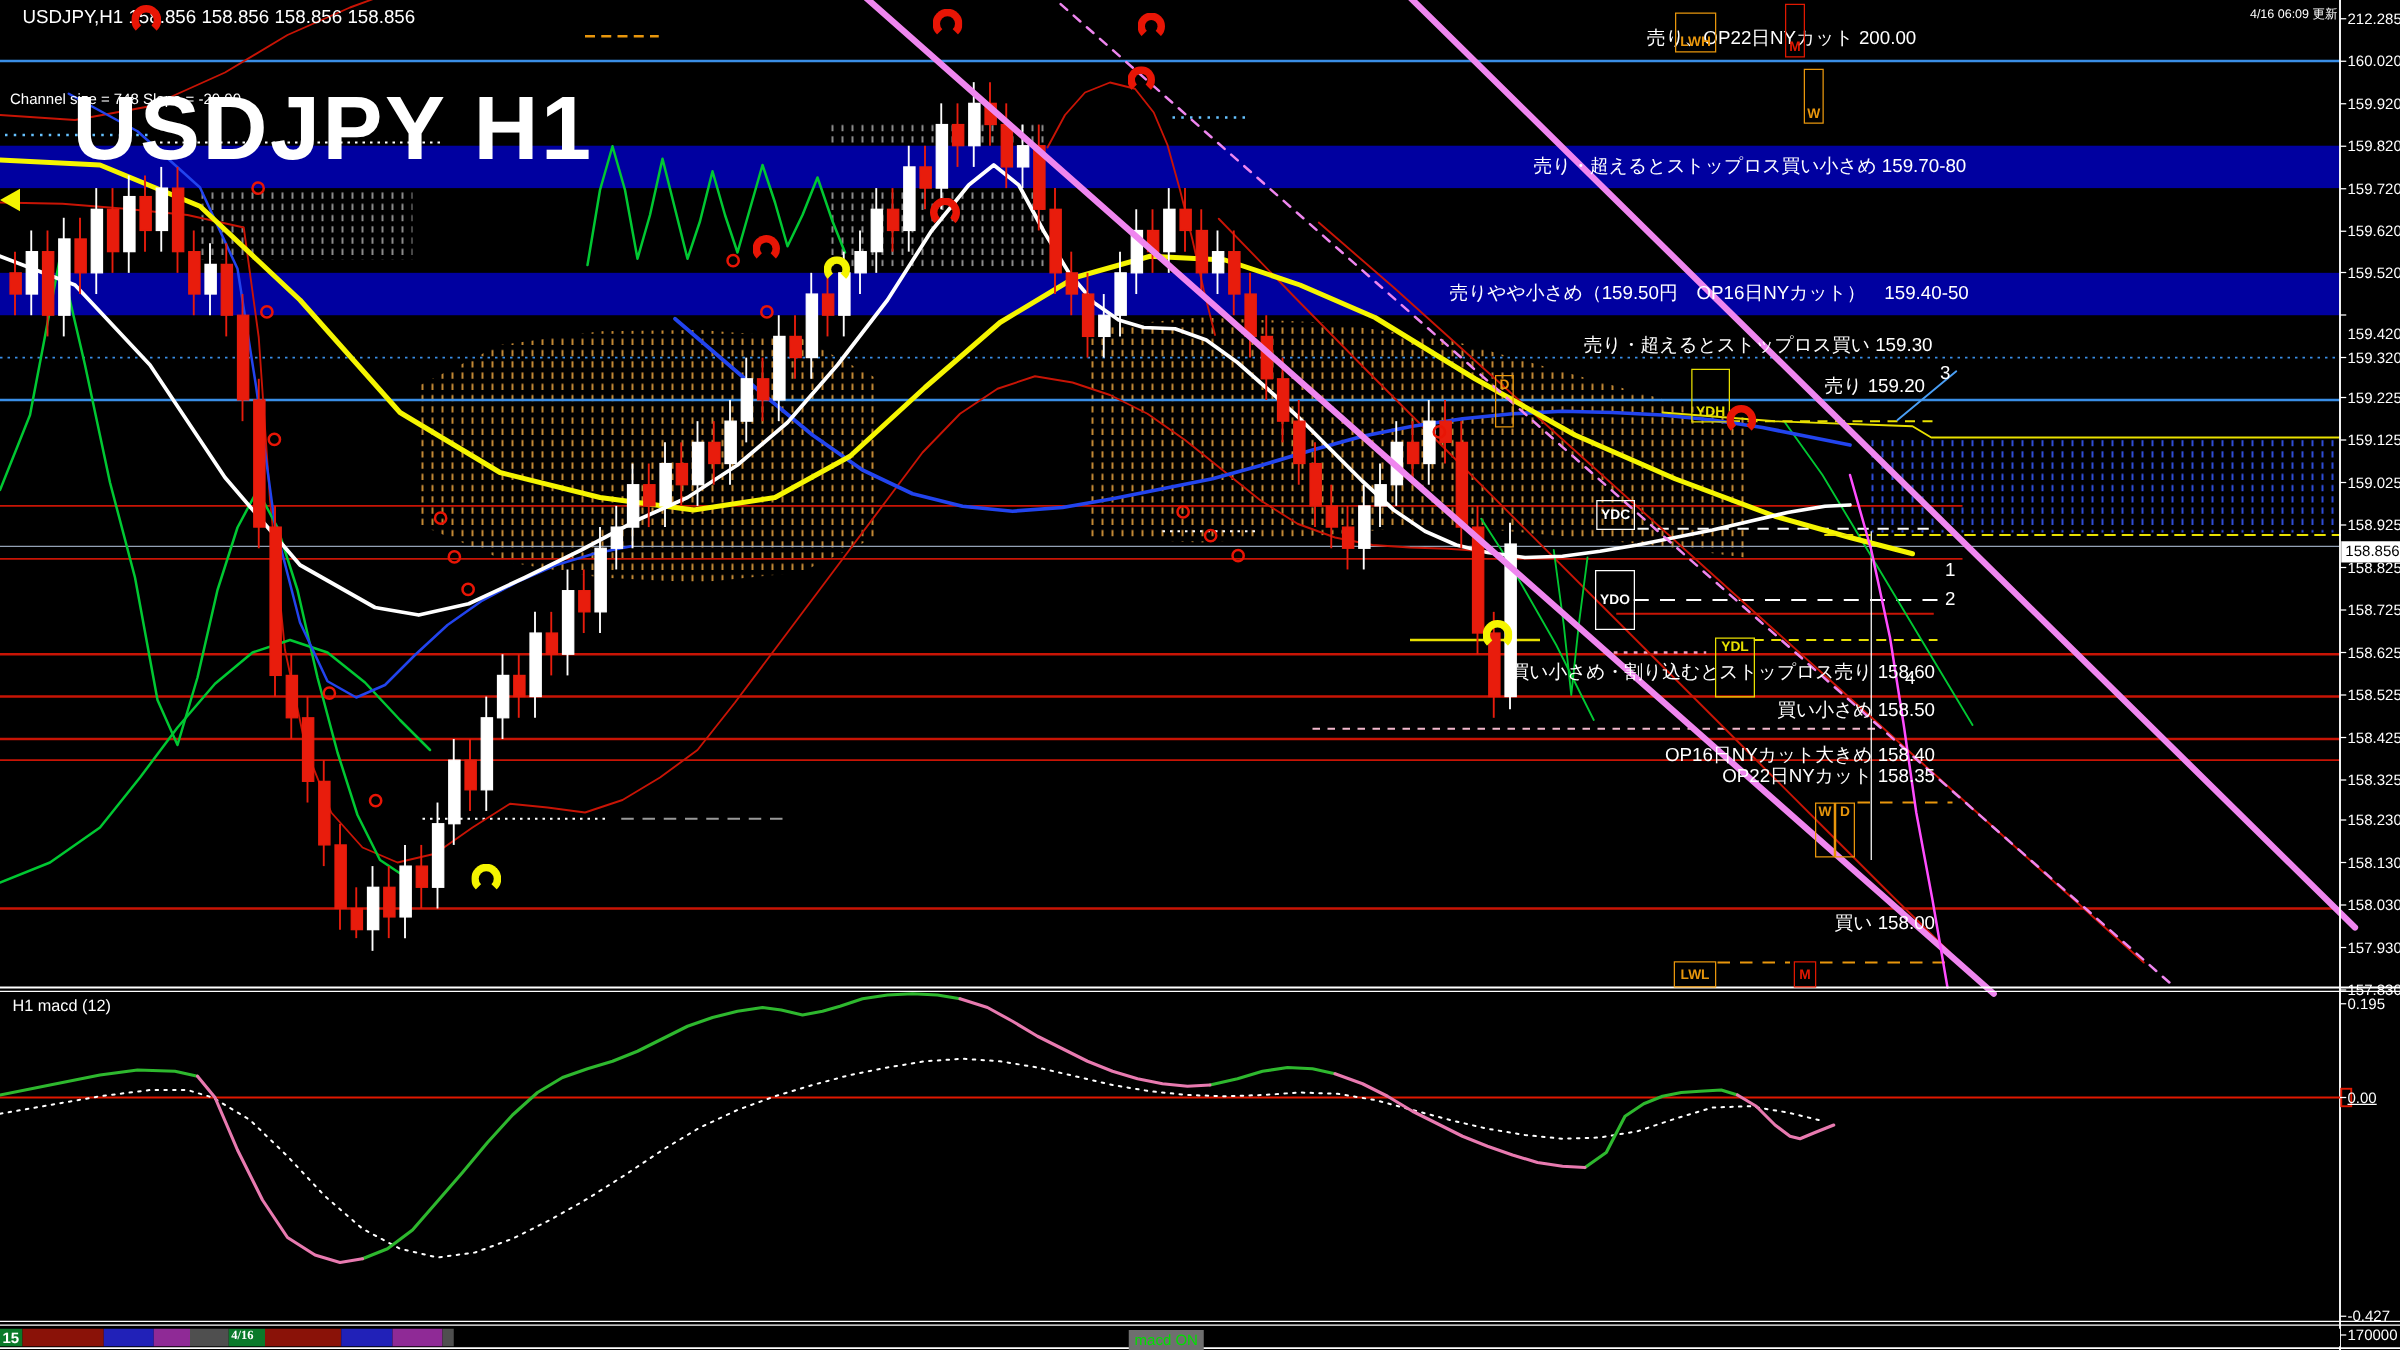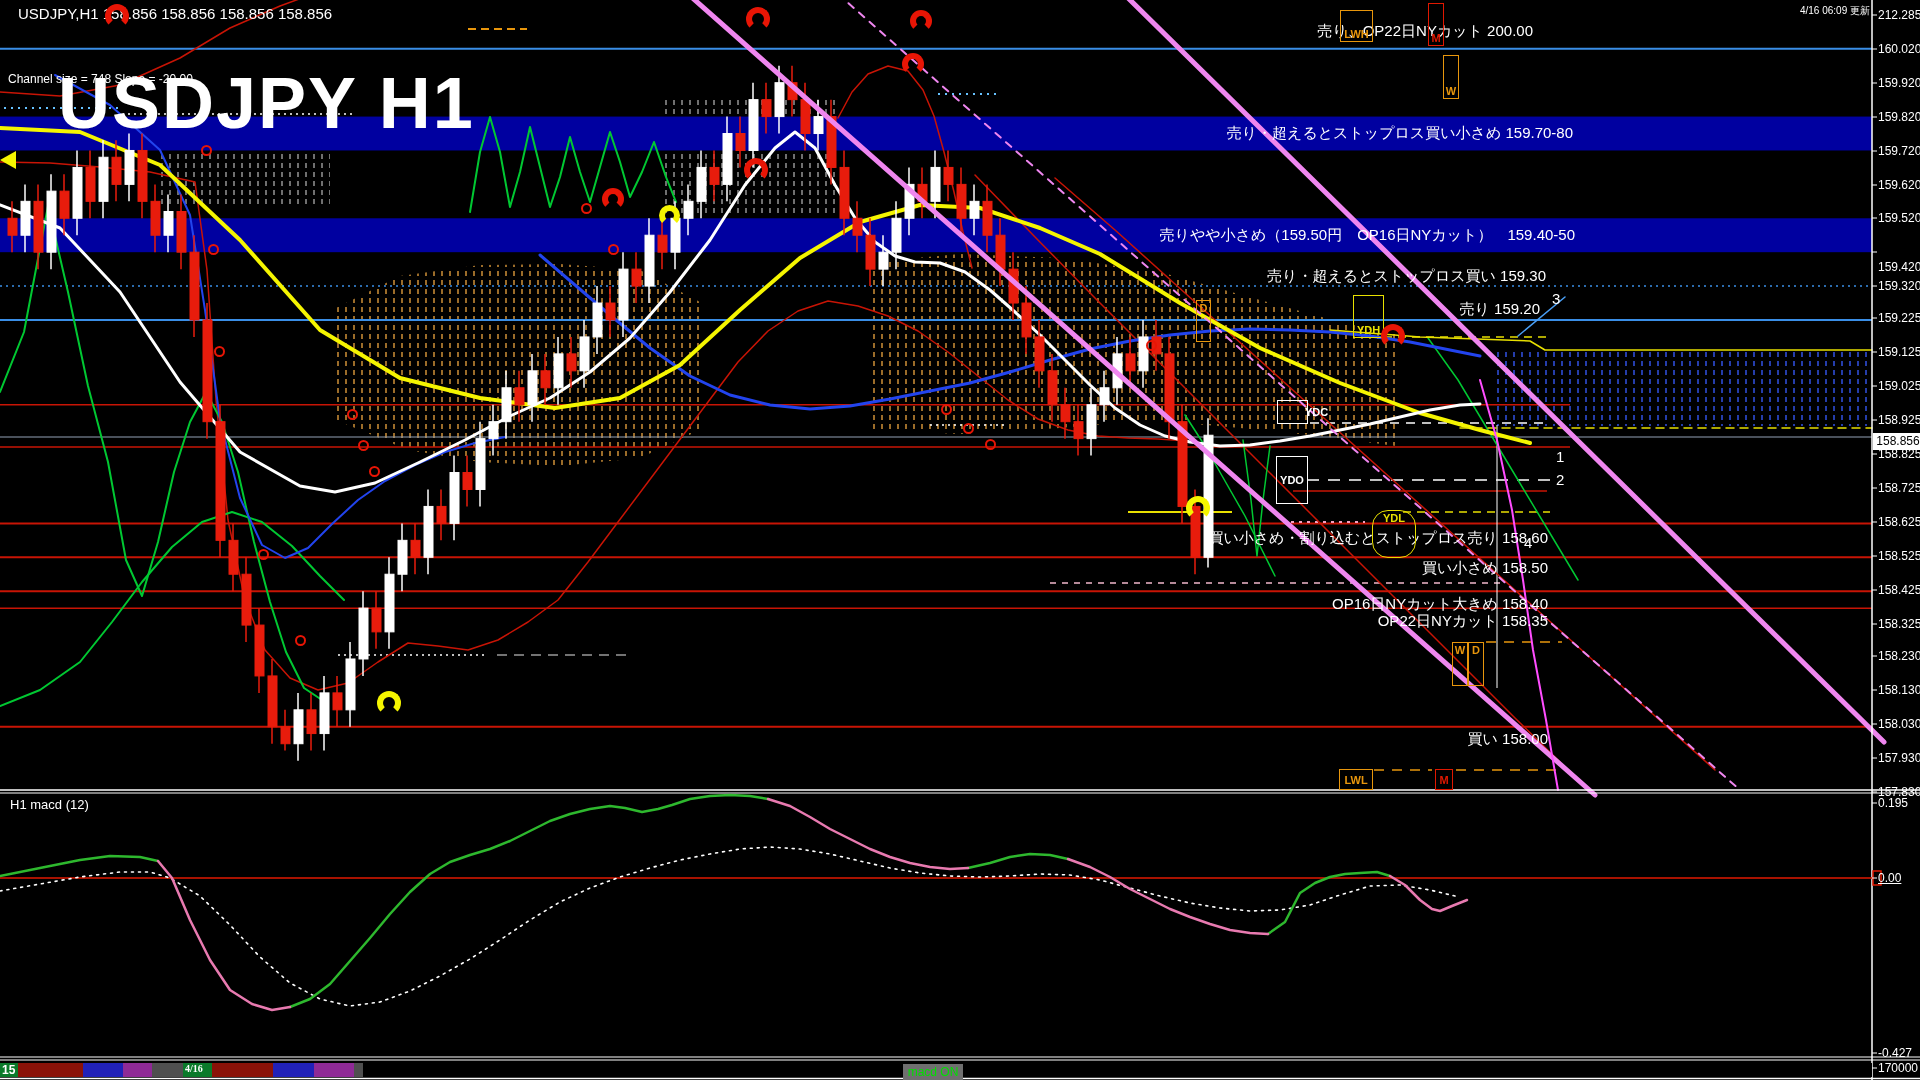--- a/index.html
+++ b/index.html
@@ -398,26 +398,26 @@
       <div class="obox" style="left: 1443px; top: 55px; width: 16px; height: 44px; border-color: rgb(232, 150, 12);">
         <span style="color: rgb(232, 150, 12); bottom: 1px;">W</span>
       </div>
       <div class="obox" style="left: 1353px; top: 295px; width: 31px; height: 43px; border-color: rgb(232, 224, 0);">
         <span style="color: rgb(232, 224, 0); bottom: 1px;">YDH</span>
       </div>
       <div class="obox" style="left: 1196px; top: 300px; width: 15px; height: 42px; border-color: rgb(232, 150, 12);">
         <span style="color: rgb(232, 150, 12); top: 1px;">D</span>
       </div>
       <div class="obox" style="left: 1277px; top: 400px; width: 31px; height: 24px; border-color: rgb(255, 255, 255);">
-        <span style="color: rgb(255, 255, 255); top: 50%; transform: translateY(-50%); margin-left: 24px;">YDC</span>
+        <span style="color: rgb(255, 255, 255); top: 50%; transform: translateY(-50%);">YDC</span>
       </div>
       <div class="obox" style="left: 1276px; top: 456px; width: 32px; height: 48px; border-color: rgb(255, 255, 255);">
         <span style="color: rgb(255, 255, 255); top: 50%; transform: translateY(-50%);">YDO</span>
       </div>
-      <div class="obox" style="left: 1372px; top: 510px; width: 44px; height: 48px; border-color: rgb(232, 224, 0); border-radius: 16px;">
+      <div class="obox" style="left: 1372px; top: 510px; width: 32px; height: 48px; border-color: rgb(232, 224, 0);">
         <span style="color: rgb(232, 224, 0); top: 1px;">YDL</span>
       </div>
       <div class="obox" style="left: 1452px; top: 642px; width: 16px; height: 44px; border-color: rgb(232, 150, 12);">
         <span style="color: rgb(232, 150, 12); top: 1px;">W</span>
       </div>
       <div class="obox" style="left: 1468px; top: 642px; width: 16px; height: 44px; border-color: rgb(232, 150, 12);">
         <span style="color: rgb(232, 150, 12); top: 1px;">D</span>
       </div>
       <div class="obox" style="left: 1339px; top: 769px; width: 34px; height: 21px; border-color: rgb(232, 150, 12);">
         <span style="color: rgb(232, 150, 12); top: 50%; transform: translateY(-50%);">LWL</span>

